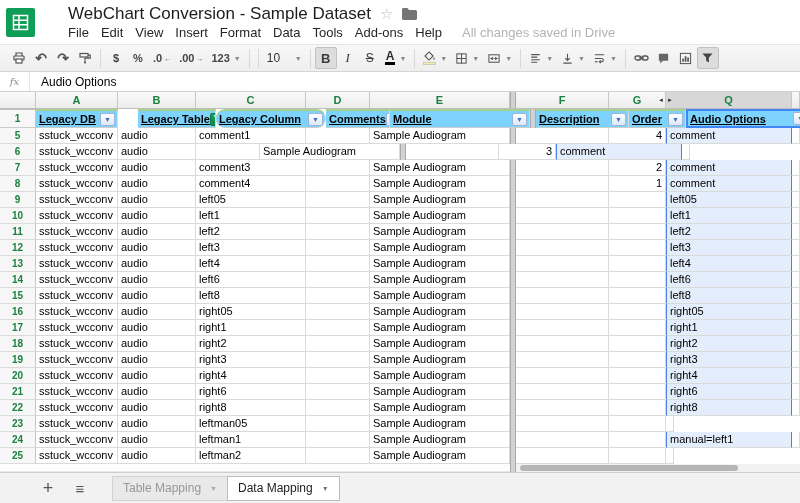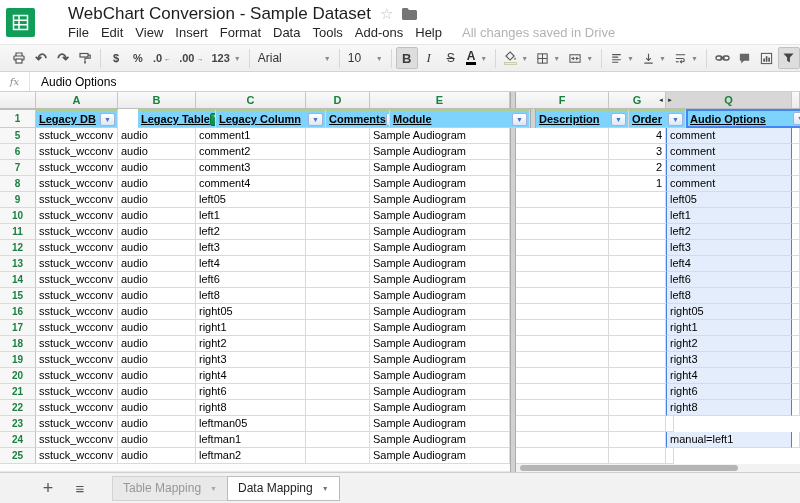--- a/index.html
+++ b/index.html
@@ -169,24 +169,20 @@
       </div>
     <div class="tbtn">
         <span class="fmt">.00</span>
         <span class="mini">→</span>
       </div>
     <div class="tbtn">
         <span class="fmt">123</span>
         <span class="dd">▼</span>
       </div>
     <div class="tsep"></div>
-    <div class="tbtn">
-        <span class="fontname">Arial</span>
-        <span class="dd">▼</span>
-      </div>
     <div class="tsep"></div>
     <div class="tbtn">
         <span class="fontsize">10</span>
         <span class="dd">▼</span>
       </div>
     <div class="tsep"></div>
     <div class="tbtn pressed">
         <span class="boldlbl">B</span>
       </div>
     <div class="tbtn">
@@ -304,21 +300,21 @@
           </span>
         </div>
         <div class="h-cell" style="width: 78px; margin-left: 20px;">
           <span class="h-text">Legacy Table</span>
           <span class="fbtn active">
             <svg width="9" height="9" viewBox="0 0 10 10">
               <path d="M0.5 0.5h9L6 4.5v5L4 8V4.5z" fill="#fff"></path>
             </svg>
           </span>
         </div>
-        <div class="h-cell" style="width: 110px;">
+        <div class="h-cell" style="width: 110px; border-radius: 9px;">
           <span class="h-text">Legacy Column</span>
           <span class="fbtn">
             <span class="tri">▼</span>
           </span>
         </div>
         <div class="h-cell" style="width: 64px;">
           <span class="h-text">Comments</span>
           <span class="fbtn">
             <span class="tri">▼</span>
           </span>
@@ -363,21 +359,20 @@
           <div class="freeze-div"></div>
           <div class="cell" style="width: 93px;"></div>
           <div class="cell num-cell" style="width: 57px;">4</div>
           <div class="cell qcol" style="width: 126px;">comment</div>
           <div class="cell" style="width: 8px;"></div>
         </div>
         <div class="grid-row">
           <div class="gut">6</div>
           <div class="cell" style="width: 82px;">sstuck_wcconv</div>
           <div class="cell" style="width: 78px;">audio</div>
-          <div class="cell" style="width: 110px;">comment2</div>
           <div class="cell" style="width: 64px;"></div>
           <div class="cell" style="width: 140px;">Sample Audiogram</div>
           <div class="freeze-div"></div>
           <div class="cell" style="width: 93px;"></div>
           <div class="cell num-cell" style="width: 57px;">3</div>
           <div class="cell qcol" style="width: 126px;">comment</div>
           <div class="cell" style="width: 8px;"></div>
         </div>
         <div class="grid-row">
           <div class="gut">7</div>

